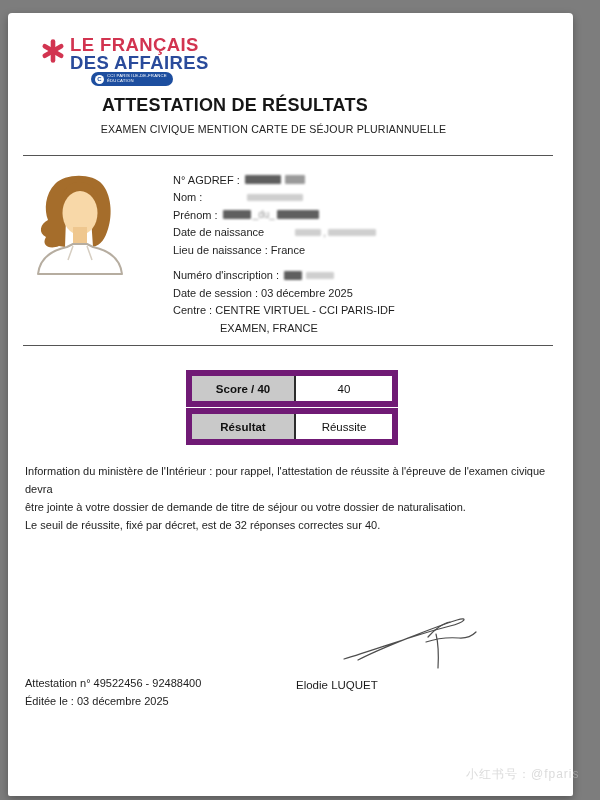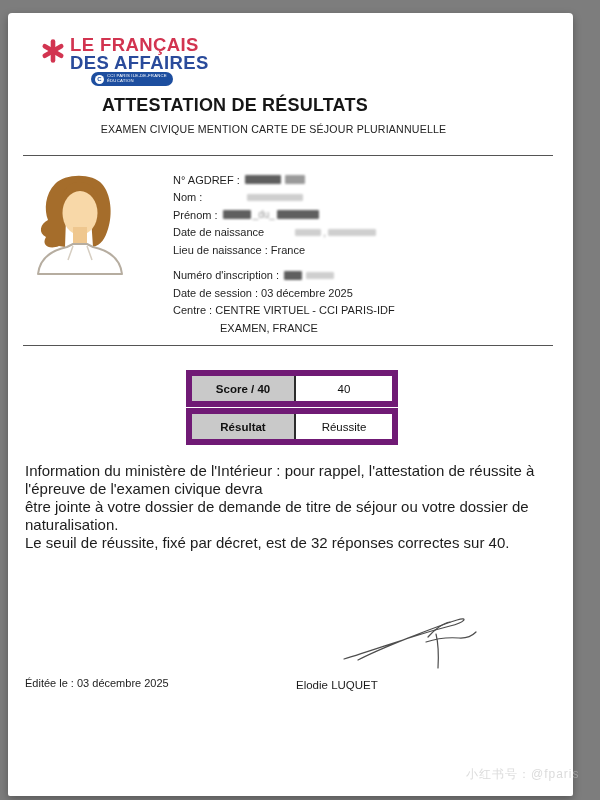--- a/index.html
+++ b/index.html
@@ -47,21 +47,21 @@
   .rd-mid{background:#9a9a9a;}
   .rd-light{background:#cfcfcf;height:7px;}
   .ghost{color:#9a9a9a;filter:blur(0.8px);font-size:10px;}
   
   .score-table{left:178px;top:357px;width:212px;}
   .trow{display:flex;border:6px solid #701a75;height:25px;margin-bottom:1px;}
   .tcell{display:flex;align-items:center;justify-content:center;font-size:11.5px;color:#111;}
   .tlabel{width:102px;background:#c9c9c9;font-weight:bold;border-right:2px solid #2c2c2c;}
   .tvalue{flex:1;background:#fff;}
   
-  .info{left:17px;top:449px;width:535px;font-size:15px;line-height:18px;color:#1d1d1d;}
+  .info{left:17px;top:449px;width:535px;font-size:11px;line-height:18px;color:#1d1d1d;}
   
   .foot-left{left:17px;top:661px;font-size:11px;line-height:18px;color:#1d1d1d;}
   .signature{left:330px;top:601px;width:152px;height:60px;}
   .signer-name{left:288px;top:666px;font-size:11.5px;color:#1d1d1d;}
   .signer-title{left:288px;top:694px;font-size:11px;line-height:17px;color:#1d1d1d;}
   
   .watermark{
     position:absolute;left:466px;top:766px;font-size:12px;
     color:rgba(190,190,190,0.55);filter:blur(0.6px);letter-spacing:1px;white-space:nowrap;
   }
@@ -140,20 +140,21 @@
   <svg class="abs signature" viewBox="0 0 152 60">
     <g stroke="#4d4d4d" stroke-width="1.2" fill="none" stroke-linecap="round">
       <path d="M6 45 C42 34 86 18 112 12 C127 8.5 131 2.5 119 6 C97 13 43 34 20 46"></path>
       <path d="M90 23 C96 16 105 9 112 8"></path>
       <path d="M98 20 C100 28 101 37 100 54"></path>
       <path d="M88 28 C97 25 108 23 121 24 C129 24.5 134 22 138 18"></path>
     </g>
   </svg>
 
   <div class="abs foot-left">
+    <div>Attestation n° 49522456 - 92488400</div>
     <div>Éditée le : 03 décembre 2025</div>
   </div>
 
   <div class="abs signer-name">Elodie LUQUET</div>
 
 </div>
 
 <div class="watermark">小红书号：@fparis</div>
 
 </body></html>

